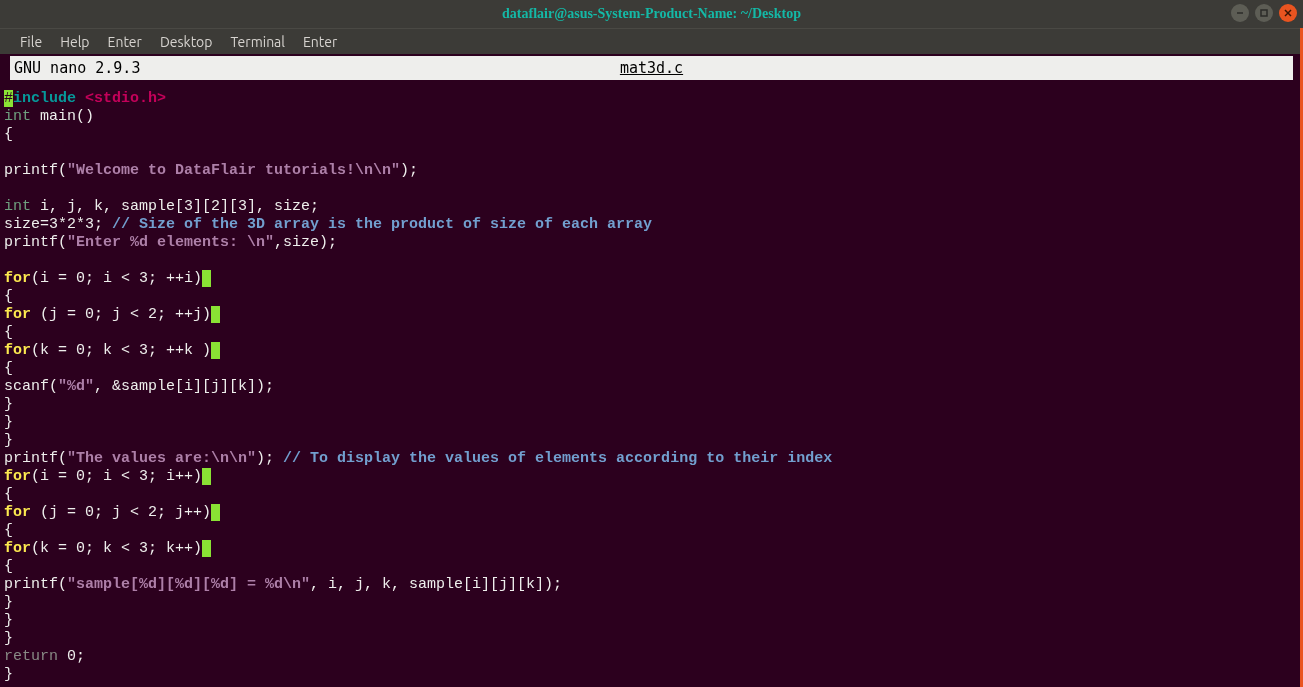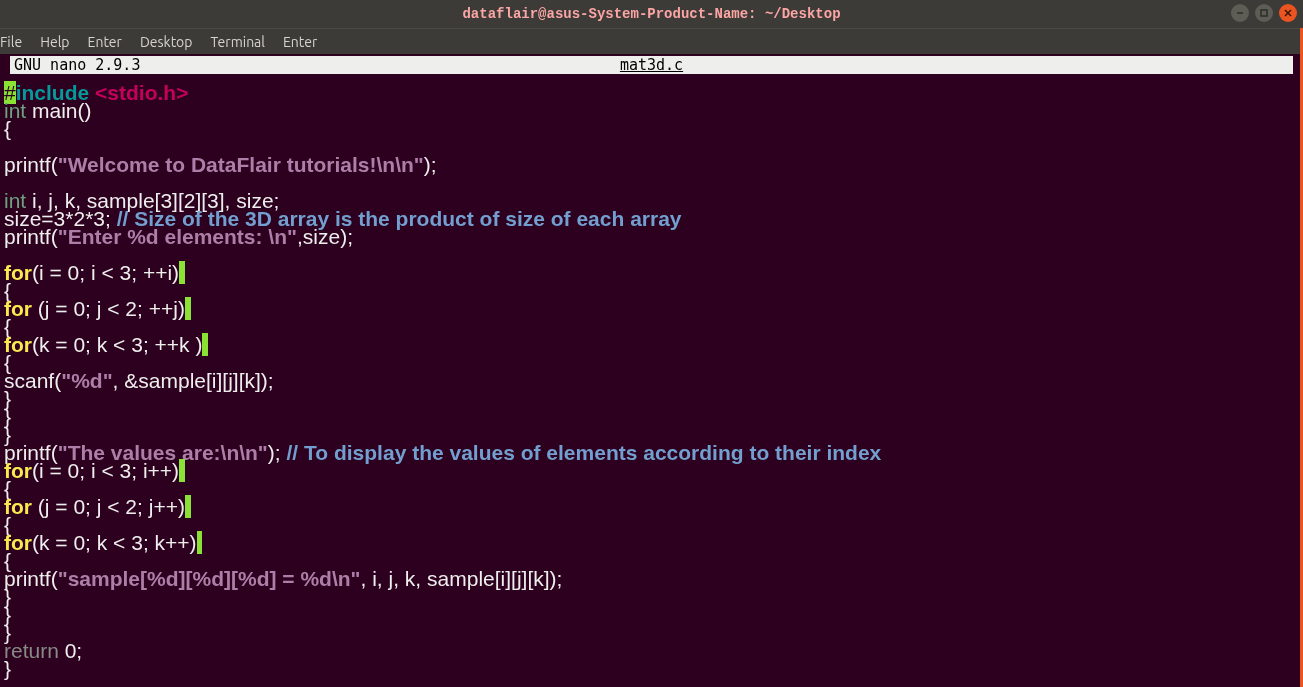--- a/index.html
+++ b/index.html
@@ -11,22 +11,22 @@
       overflow: hidden;
       font-size: 15px;
     }
     .titlebar {
       background: #3c3b37;
       height: 28px;
       display: flex;
       align-items: center;
       justify-content: center;
       position: relative;
-      color: #fca5a5;
-      font-family: Liberation Mono, monospace;
+      color: #14b8a6;
+      font-family: Liberation Serif, serif;
       font-size: 14px;
       font-weight: bold;
     }
     .window-controls {
       position: absolute;
       right: 6px;
       top: 4px;
       display: flex;
       gap: 6px;
     }
@@ -41,47 +41,47 @@
       cursor: pointer;
     }
     .win-min { background: #5d5d55; color: #2b2b28; }
     .win-max { background: #5d5d55; color: #2b2b28; }
     .win-close { background: #e95420; color: #3a1505; }
     .menubar {
       background: #3c3b37;
       height: 26px;
       display: flex;
       align-items: center;
-      padding-left: 0;
+      padding-left: 20px;
       gap: 18px;
       color: #d6d3cf;
       font-family: "Ubuntu", sans-serif;
       font-size: 14px;
       border-top: 1px solid #4a4944;
     }
     .menu-item {
       cursor: pointer;
     }
     .nano-header {
       background: #eeeeec;
       color: #000;
-      height: 18px;
+      height: 24px;
       display: flex;
       align-items: center;
       font-family: monospace;
       font-size: 15px;
       padding: 0 4px;
       margin: 2px 10px 2px 10px;
       position: relative;
     }
     .nano-header .editor-name { flex: 0 0 auto; }
     .nano-header .filename { position: absolute; left: 50%; transform: translateX(-50%); text-decoration: underline; }
     .code-area {
-      font-family: Liberation Sans, sans-serif;
-      font-size: 21px;
+      font-family: Liberation Mono, monospace;
+      font-size: 15px;
       line-height: 18px;
       padding: 8px 4px 0 4px;
       color: #eeeeec;
       white-space: pre;
     } 
     .type { color: #6fa07f; } 
     .pp { color: #06989a; font-weight: bold; } 
     .ppinc { color: #c4005a; font-weight: bold; } 
     .str { color: #ad7fa8; font-weight: bold; } 
     .cmt { color: #729fcf; font-weight: bold; }

